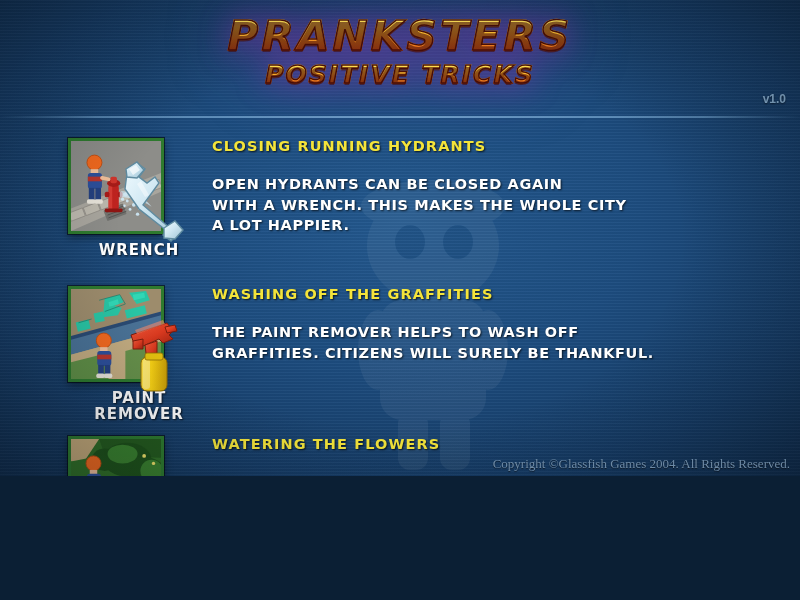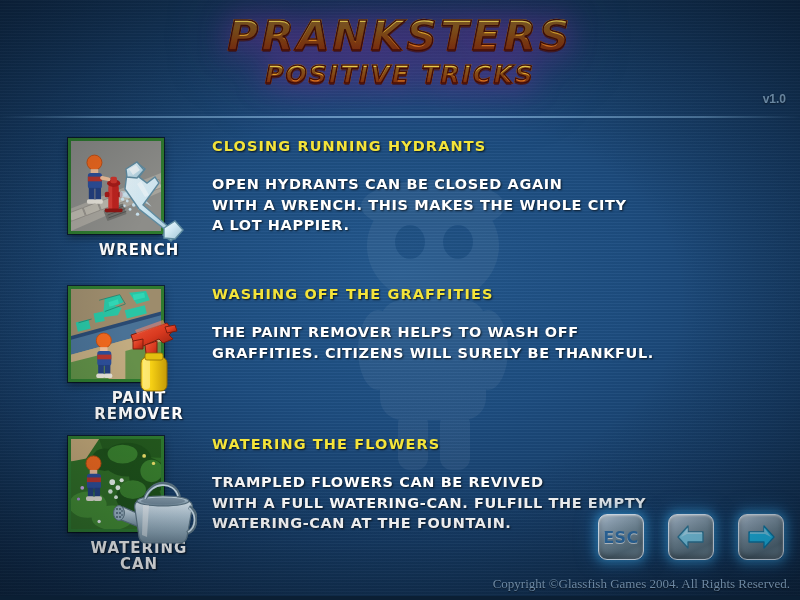--- a/index.html
+++ b/index.html
@@ -5,21 +5,21 @@
   * { margin:0; padding:0; box-sizing:border-box; }
   html,body{ width:800px; height:600px; overflow:hidden; }
   body{
     font-family:"DejaVu Sans", sans-serif;
     background:#0b1f34;
     position:relative;
   }
 
   
   #screen{
-    position:absolute; inset:0; width:800px; height:596px;
+    position:absolute; inset:0; width:800px; height:476px;
     background:
       radial-gradient(ellipse 860px 520px at 50% 46%, #23598f 0%, #1d4d80 28%, #163c66 52%, #102c4c 72%, #0b1f34 100%);
     overflow:hidden;
   }
   #scanlines{
     position:absolute; inset:0;
     background:repeating-linear-gradient(to bottom,
       rgba(255,255,255,0.030) 0px, rgba(255,255,255,0.030) 1px,
       rgba(0,0,0,0.045) 1px, rgba(0,0,0,0.045) 3px);
     pointer-events:none;

